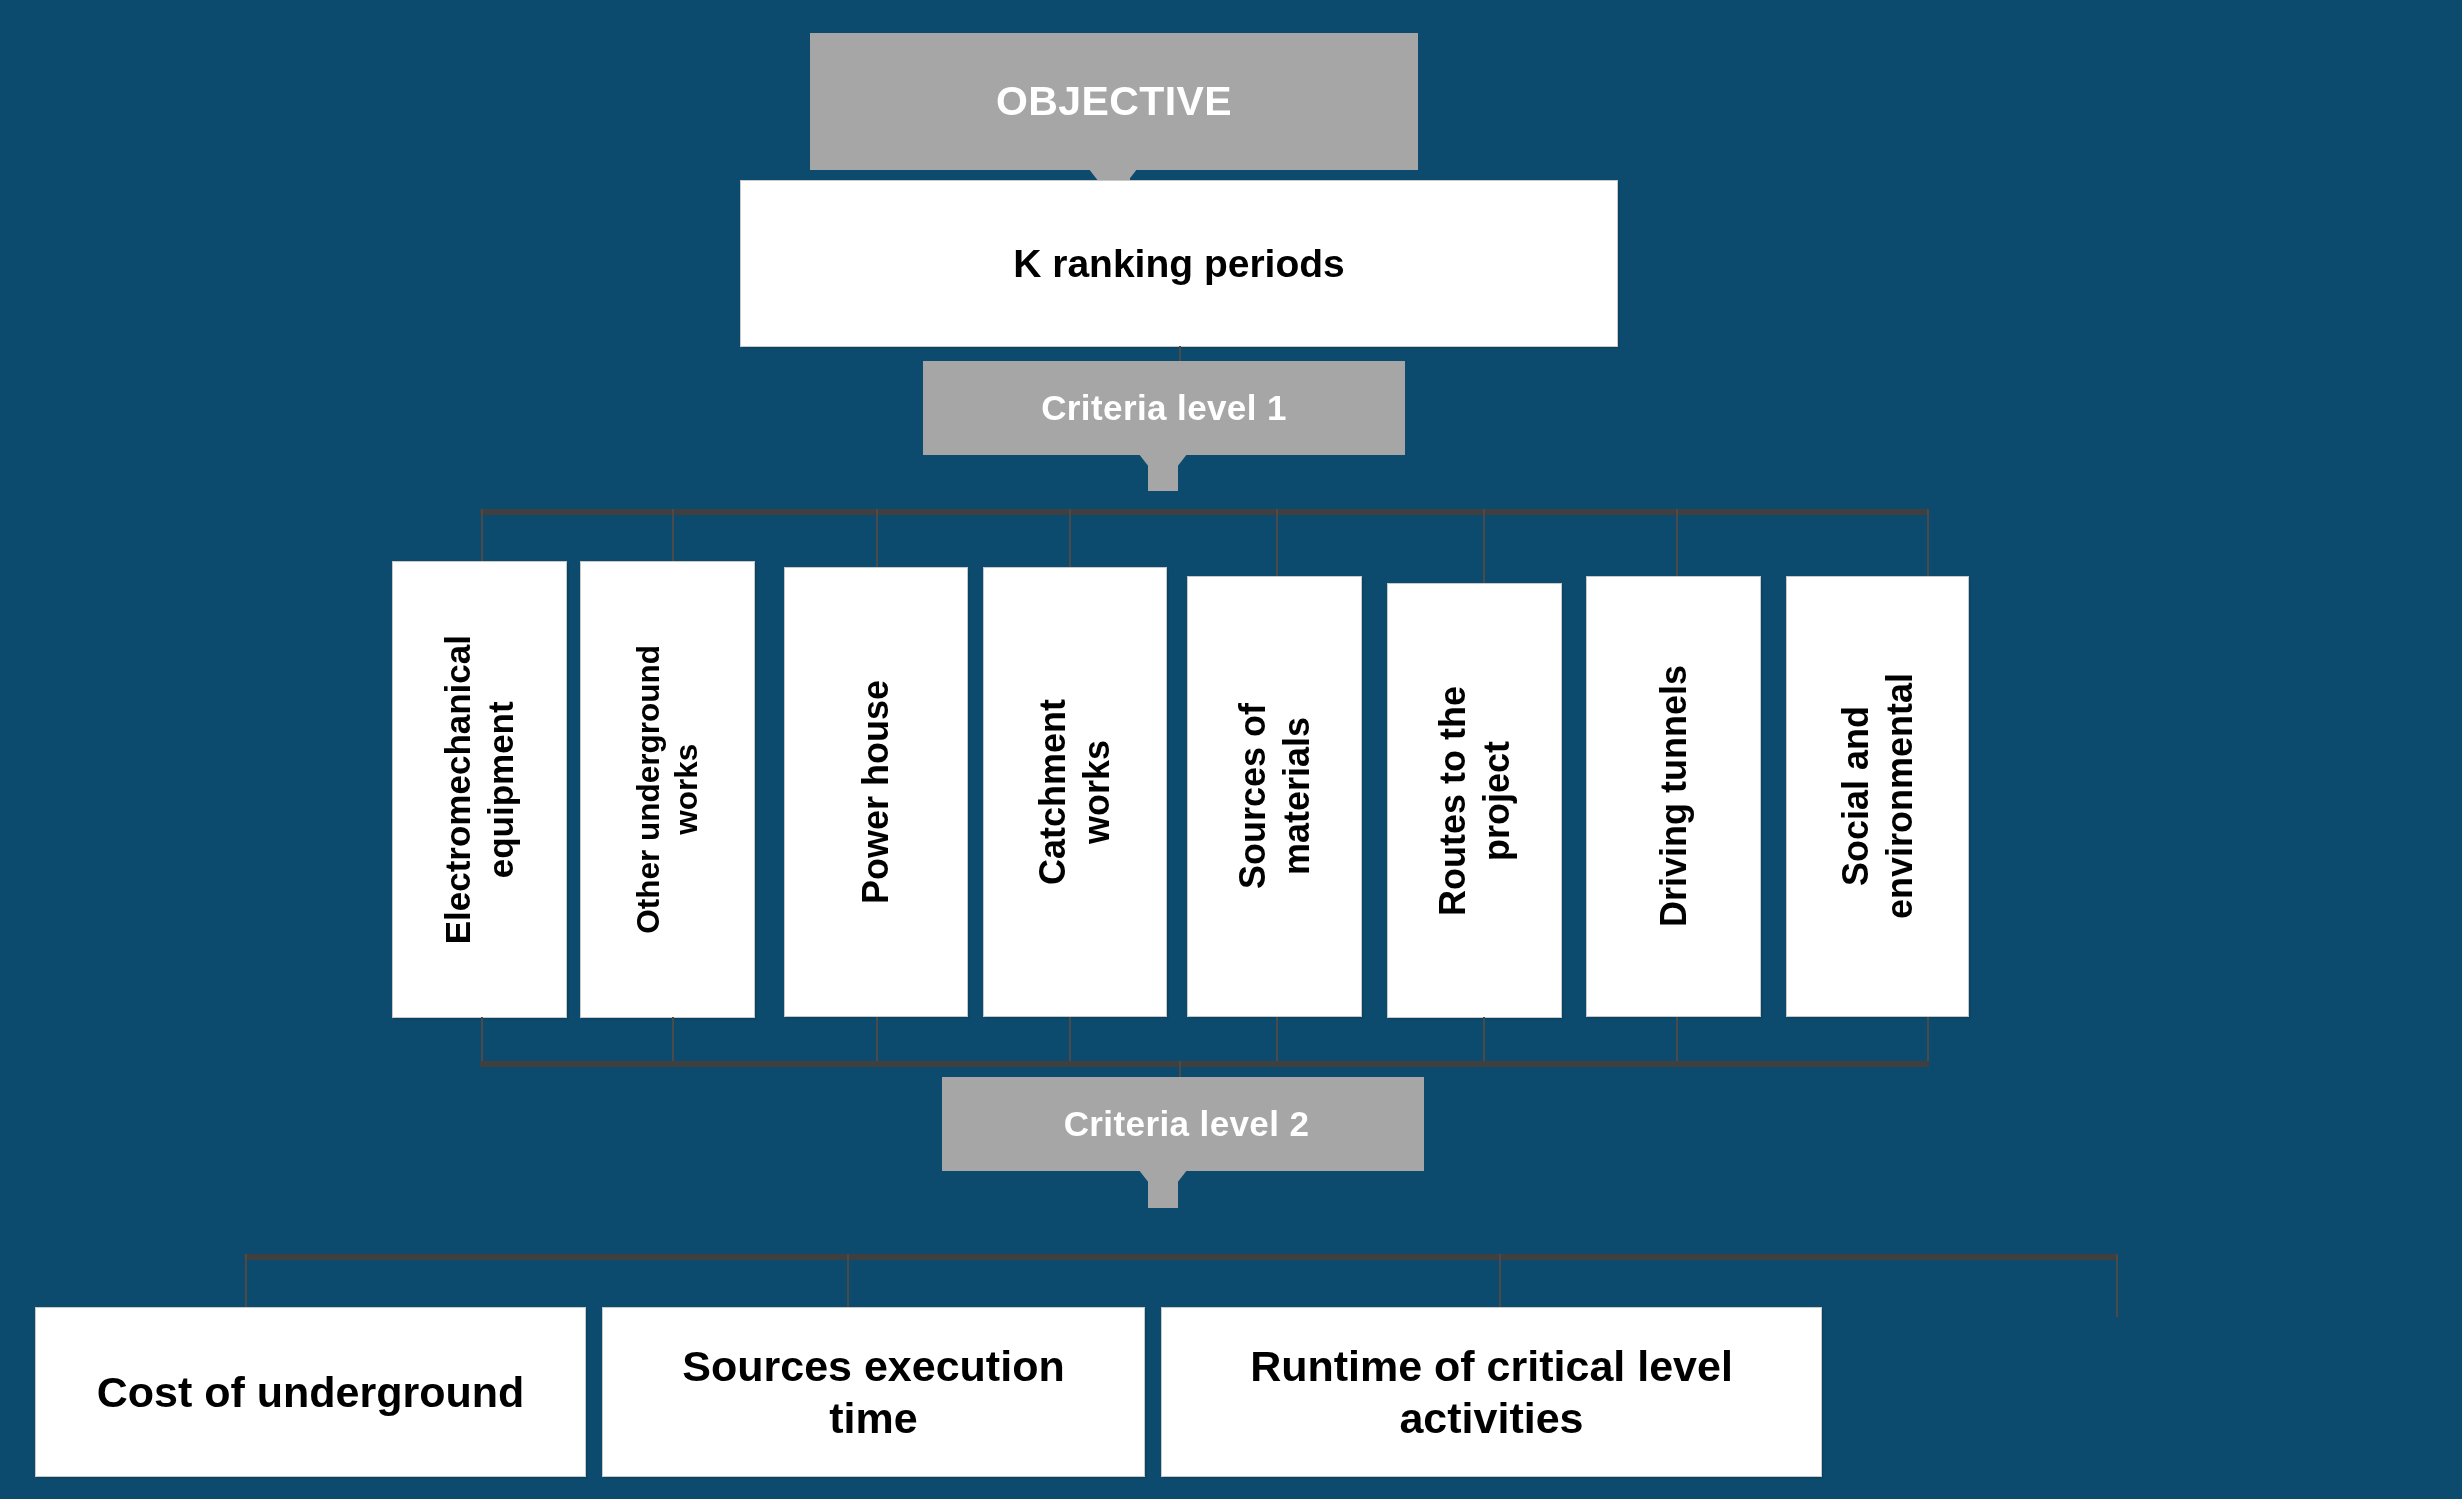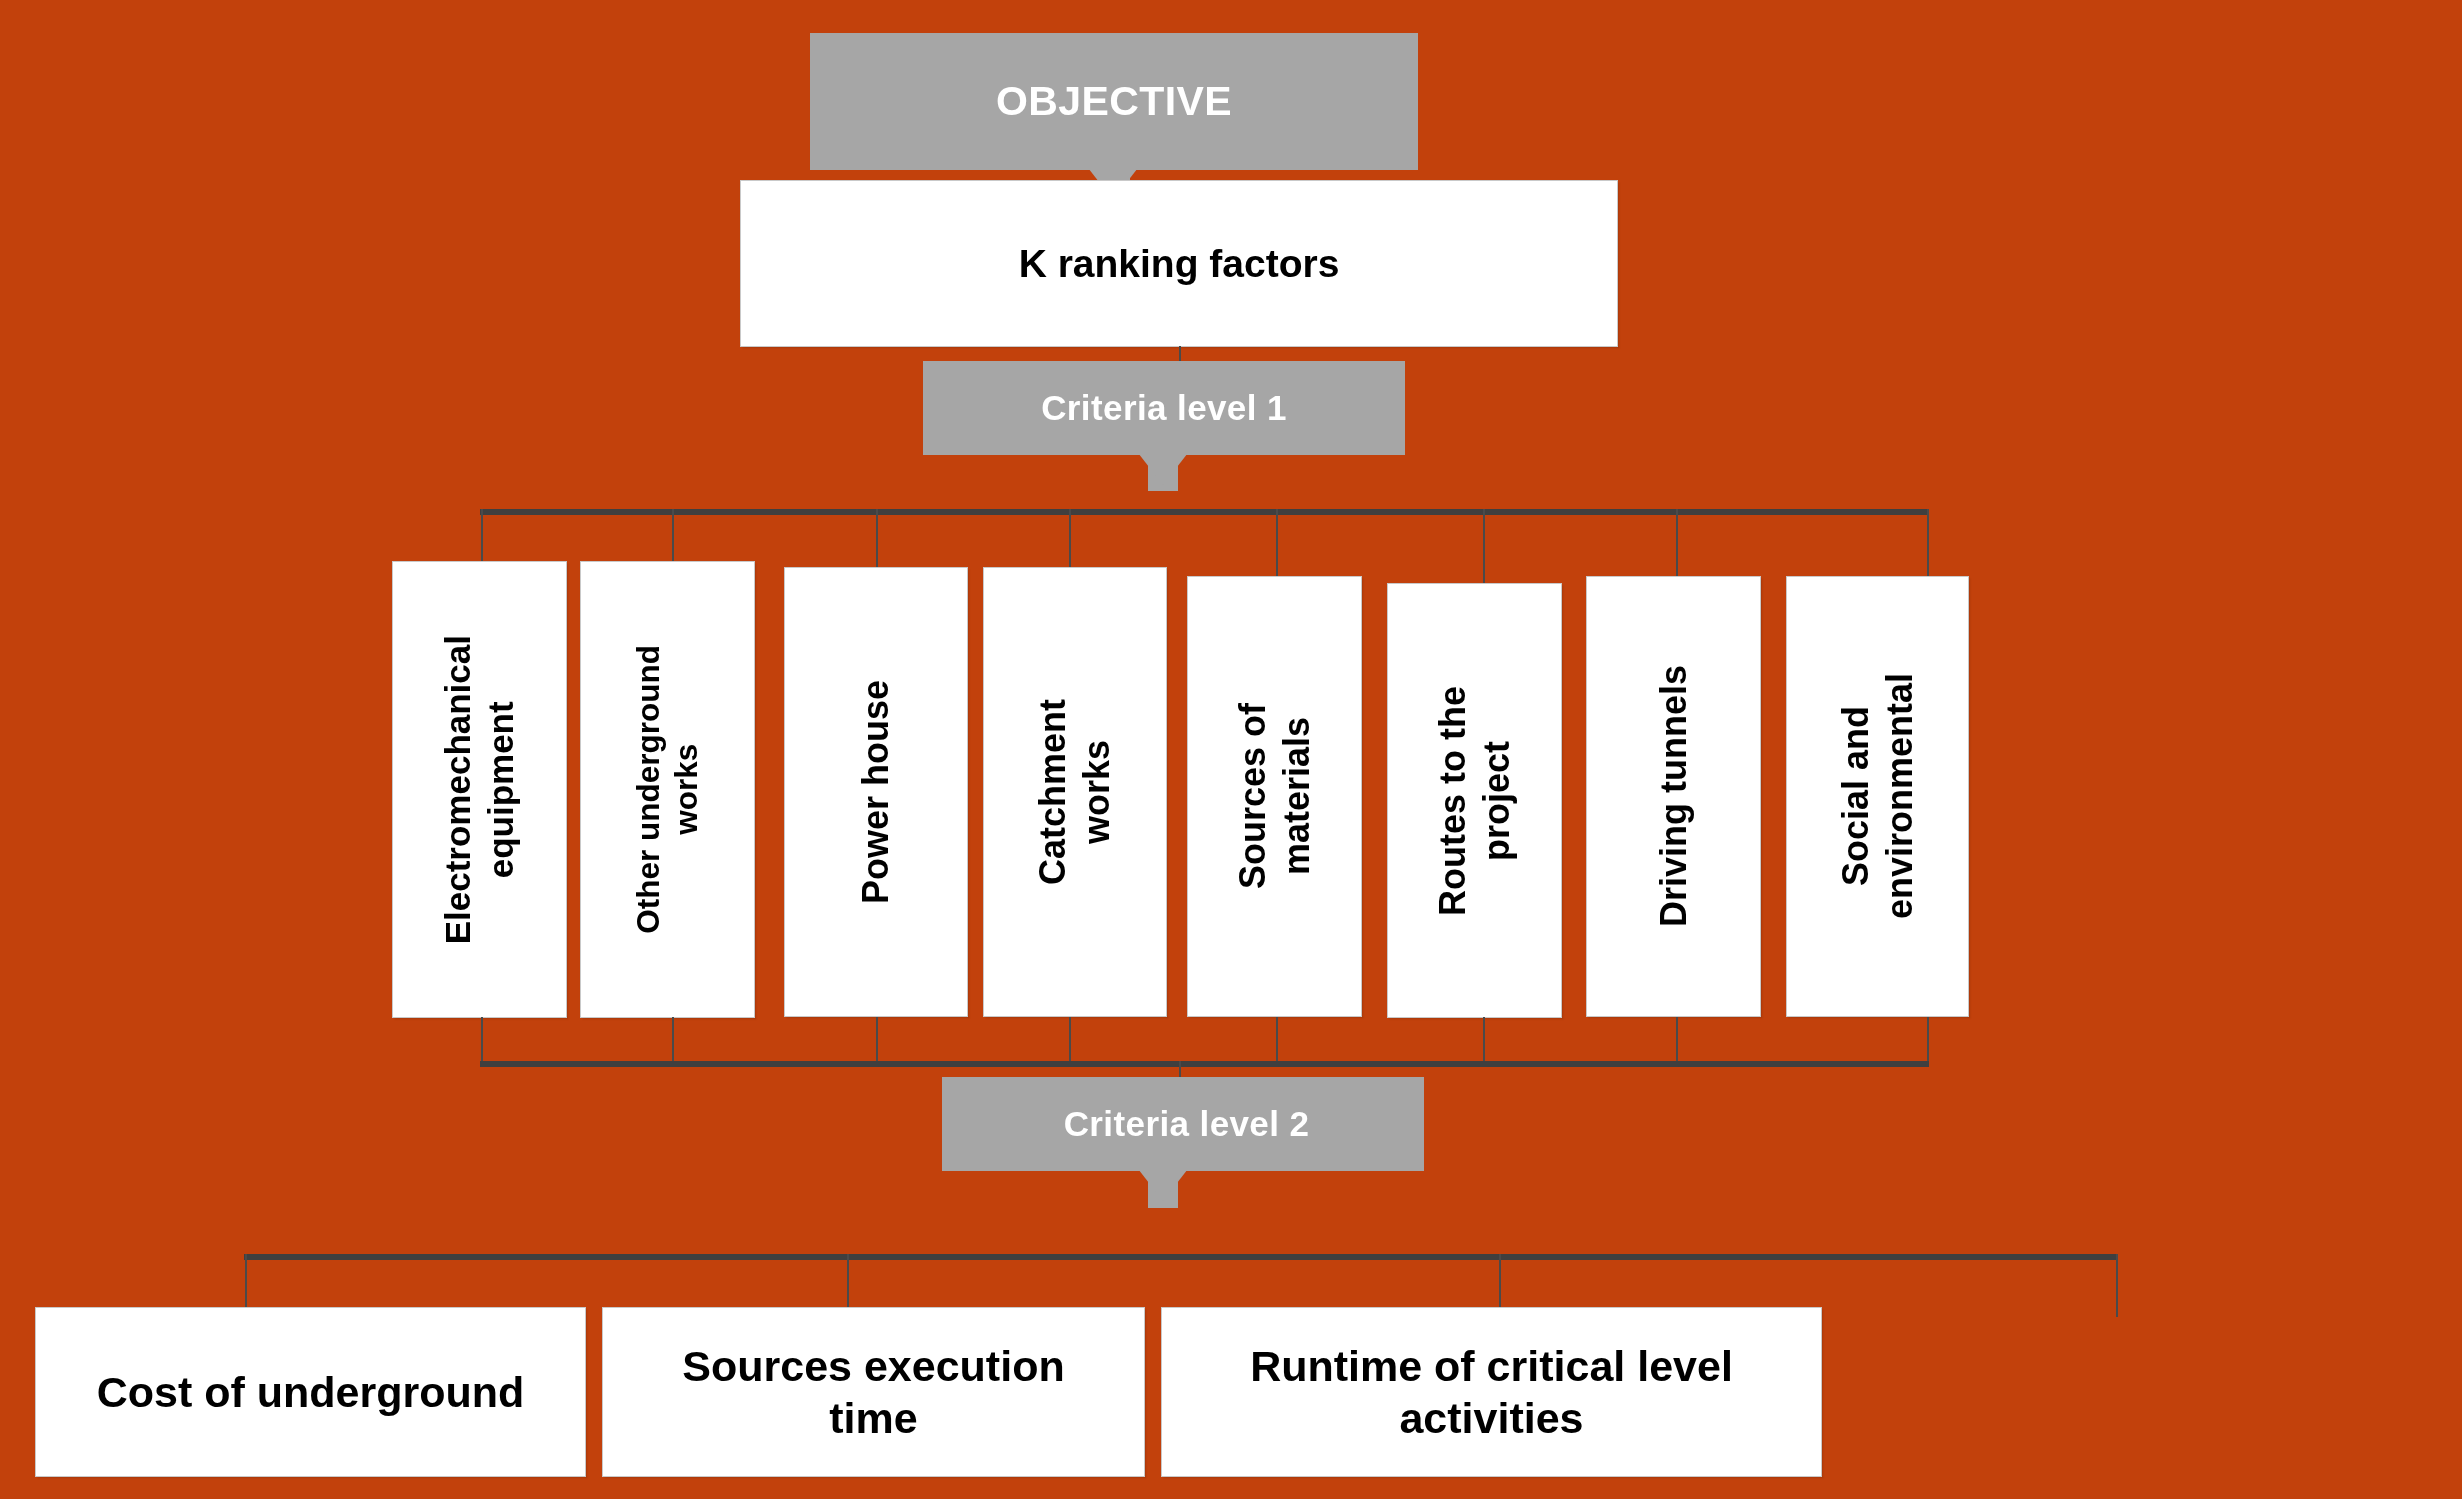--- a/index.html
+++ b/index.html
@@ -7,21 +7,21 @@
     padding: 0;
     background: #ffffff;
   }
   body {
     font-family: "Liberation Sans", sans-serif;
   }
   #canvas {
     position: relative;
     width: 2462px;
     height: 1499px;
-    background: #c2410c;
+    background: #0c4a6e;
     overflow: hidden;
   }
 
   
   .node {
     position: absolute;
     box-sizing: border-box;
     display: flex;
     align-items: center;
     justify-content: center;
@@ -84,21 +84,21 @@
 
 <div id="canvas">
 
   <div class="node banner" id="objective-box" style="left:810px; top:33px; width:608px; height:137px; font-size:41px;">
     <span class="label">OBJECTIVE</span>
   </div>
   <div class="stem" style="left:1098px; top:170px; width:31.5px; height:39px;"></div>
   <div class="arrowhead" style="left:1085px; top:164px;"></div>
 
   <div class="node wbox" id="goal-box" style="left:740px; top:180px; width:878px; height:167px; font-size:39px;">
-    <span class="label">K ranking factors</span>
+    <span class="label">K ranking periods</span>
   </div>
 
   <div class="line-v line-thin" style="left:1179px; top:346px; height:15.7px;"></div>
 
   <div class="node banner" id="criteria1-box" style="left:923px; top:361px; width:482px; height:94px; font-size:35px;">
     <span class="label">Criteria level 1</span>
   </div>
   <div class="stem" style="left:1148px; top:455px; width:30px; height:36px;"></div>
   <div class="arrowhead" style="left:1135px; top:449px;"></div>
 

